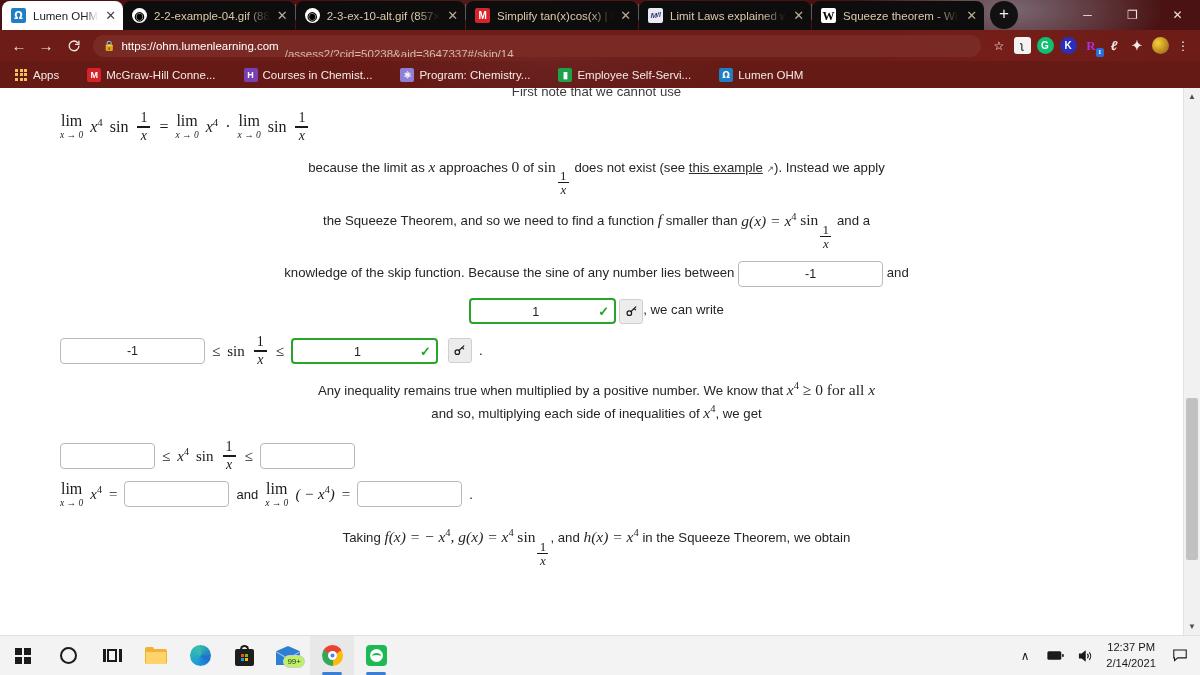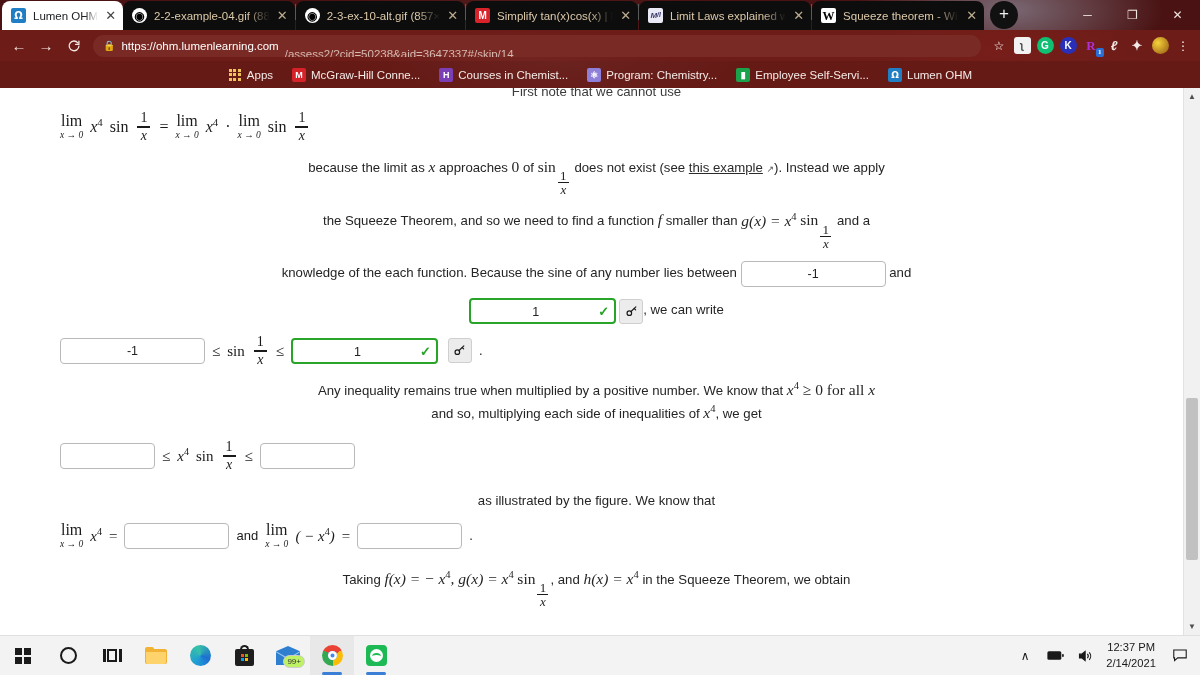--- a/index.html
+++ b/index.html
@@ -91,22 +91,22 @@
   .ext.r .badge { position:absolute; right:-4px; bottom:-3px; background:#2a6fd6; color:#fff;
                   font-size:7px; border-radius:2px; padding:0 2px; line-height:9px; }
   .ext.d  { background: transparent; color: #efe7e4; font-style: italic; font-size: 13px; }
   .ext.puz{ background: transparent; color: #f0e9e6; font-size: 13px; }
   .ext.av { background: radial-gradient(circle at 35% 35%, #f5d23a, #b07a1e 70%); }
 
   
   .bookmarks {
     height: 27px; background: #651a16;
     background-image: radial-gradient(ellipse 260px 60px at 560px 0px, rgba(255,255,255,0.04), transparent 70%);
-    display: flex; align-items: center; gap: 7px; padding: 0 8px;
-    font-size: 11.5px; color: #f4ebe7; justify-content: center;
+    display: flex; align-items: center; gap: 16px; padding: 0 8px;
+    font-size: 11.5px; color: #f4ebe7;
   }
   .bm { display: flex; align-items: center; gap: 5px; padding: 3px 6px; border-radius: 3px; white-space: nowrap; }
   .bmi { width: 14px; height: 14px; border-radius: 2px; display: flex; align-items: center;
          justify-content: center; font-size: 9px; font-weight: 700; color: #fff; flex: 0 0 14px; }
   .bmi.apps { background: transparent; }
   .bmi.mh { background: #d6232a; }
   .bmi.h  { background: #7b3fb5; }
   .bmi.p  { background: #8f7fd8; }
   .bmi.e  { background: #1aa34a; }
   .bmi.o  { background: #1f7ec4; font-family: "DejaVu Sans", sans-serif; }
@@ -427,21 +427,21 @@
       <p>
         <span>the Squeeze Theorem, and so we need to find a function </span><span class="inlmath ital">f</span><span> smaller than </span><span class="inlmath ital"><span>g(x) = x</span><span class="sup">4</span></span> <span class="inlmath">sin</span><span class="inlfrac inlmath">
             <span class="n">1</span>
             <span class="bar"></span>
             <span class="d">x</span>
           </span><span> and a</span>
       </p>
 
 
       <p>
-        <span>knowledge of the each function. Because the sine of any number lies between </span><span class="ansbox w3">-1</span><span> and</span>
+        <span>knowledge of the skip function. Because the sine of any number lies between </span><span class="ansbox w3">-1</span><span> and</span>
       </p>
 
       <p>
         <span class="okwrap"><span class="ansbox ok">1</span><span class="chk">✓</span></span><span class="keybtn">
           <svg width="13" height="13" viewBox="0 0 24 24" fill="none" stroke="#1c1c1c" stroke-width="2.2" stroke-linecap="round">
             <circle cx="8" cy="15" r="4.2"></circle>
               <path d="M11.2 12 20 3.4"></path>
               <path d="M17 6.5l2.6 2.6"></path>
           </svg>
         </span><span>, we can write</span>
@@ -480,21 +480,20 @@
         <span>sin</span>
         <span class="frac">
           <span class="n">1</span>
           <span class="bar"></span>
           <span class="d">x</span>
         </span>
         <span>≤</span>
         <span class="ansbox w2"></span>
       </div>
 
-      <p style="margin-top:18px">as illustrated by the figure. We know that</p>
 
       <div class="eq small">
         <span class="lim">
           <span class="top">lim</span>
           <span class="bot ital">x → 0</span>
         </span>
         <span class="ital"><span>x</span><span class="sup">4</span></span>
         <span>=</span>
         <span class="ansbox w1"></span>
         <span style="font-family:'Liberation Sans',sans-serif;font-size:13px">and</span>

